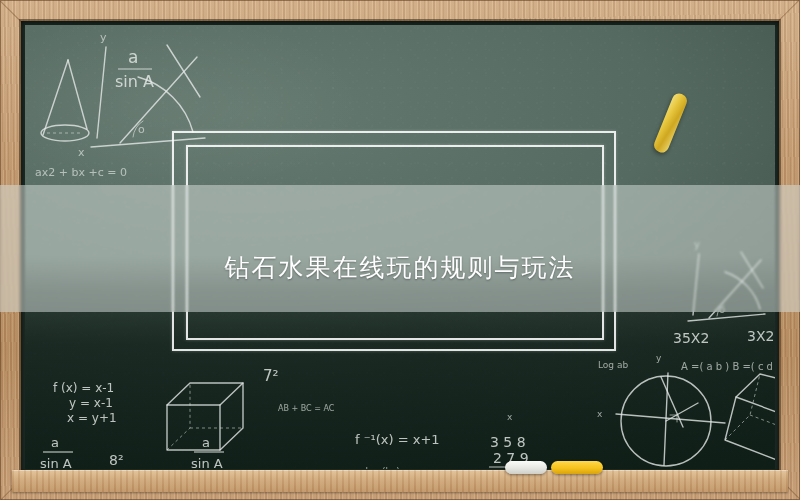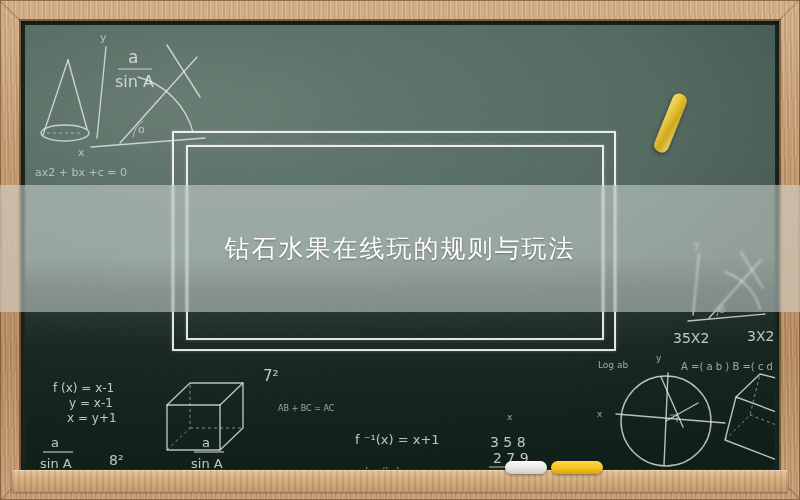--- a/index.html
+++ b/index.html
@@ -125,21 +125,21 @@
       rgba(255,230,195,.10) 2px, rgba(255,230,195,.10) 6px);
   }
 
   
   .band{
     position:absolute;left:0;top:185px;width:800px;height:127px;
     background:rgba(214,222,219,.52);
     backdrop-filter:blur(1px);
   }
   .band-title{
-    position:absolute;left:0;top:185px;width:800px;height:127px;
+    position:absolute;left:0;top:185px;width:800px;height:165px;
     display:flex;align-items:center;justify-content:center;
     color:#ffffff;
     font-size:25px;
     letter-spacing:2px;
     font-family:"DejaVu Sans", sans-serif;
     text-shadow:0 1px 2px rgba(0,0,0,.35);
     white-space:nowrap;
   }
 </style>
 </head>

